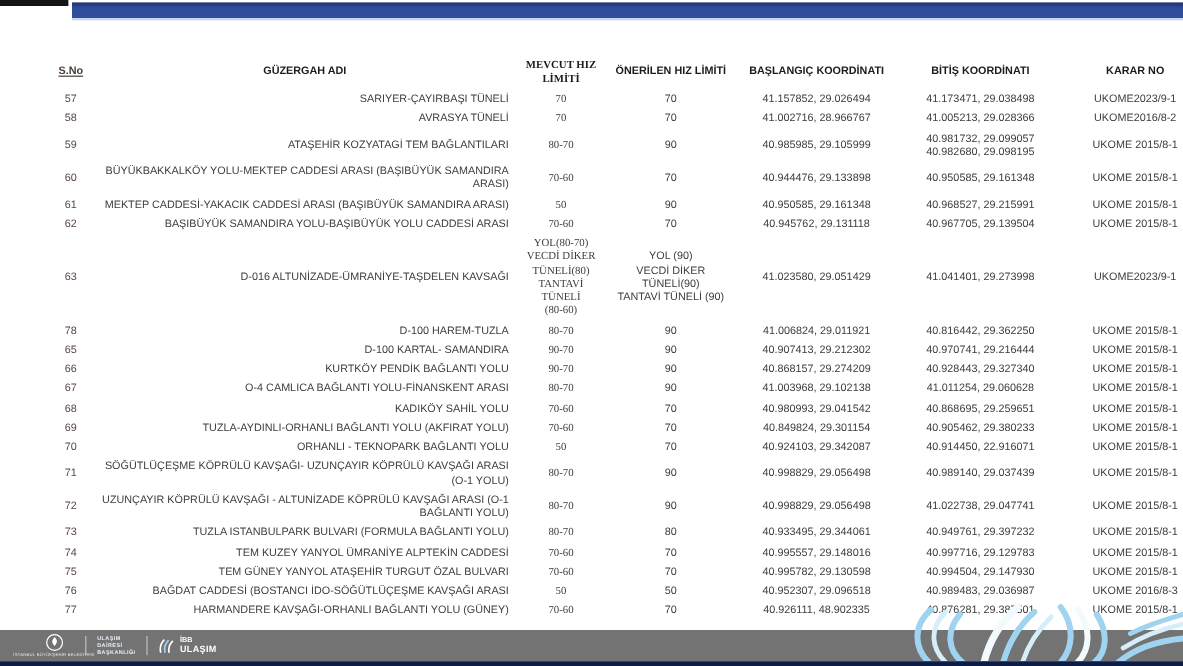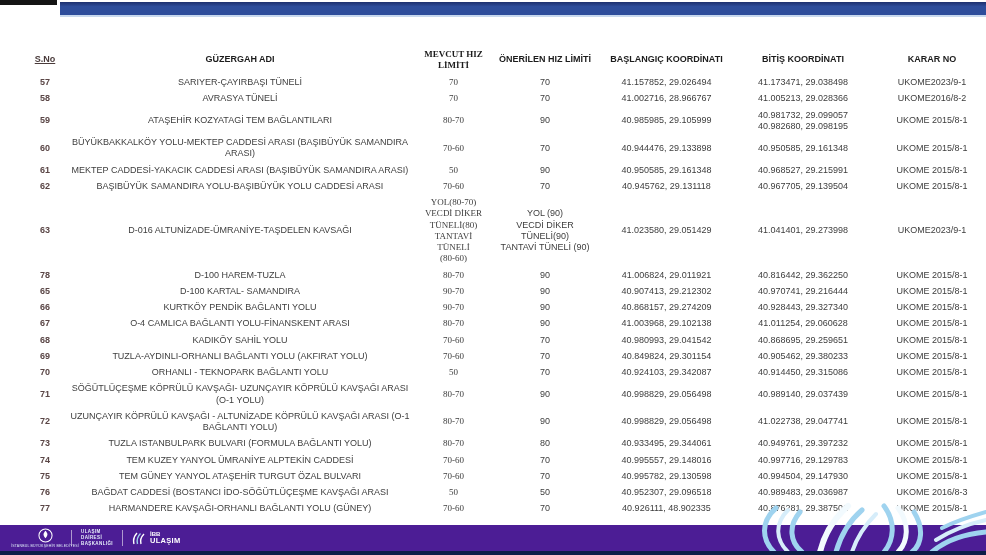--- a/index.html
+++ b/index.html
@@ -10,44 +10,44 @@
     -webkit-font-smoothing:antialiased;
   }
   
   .top-black{position:absolute;left:0;top:0;width:57px;height:5px;background:#141414;}
   .top-blue{
     position:absolute;left:60px;right:0;top:2px;height:13px;
     background:linear-gradient(180deg,#1d2f6e 0%,#2e4d9b 35%,#2e4d9b 100%);
     border-bottom:2px solid #c7d8ee;
   }
   
-  .table-wrap{position:absolute;left:24px;top:46px;width:944px;}
+  .table-wrap{position:absolute;left:38px;top:46px;width:944px;}
   table{border-collapse:collapse;table-layout:fixed;width:942px;}
   th{
     font-size:9px;font-weight:bold;color:#1c1c1c;text-align:center;
     padding:3px 2px 4px 2px;vertical-align:middle;line-height:1.2;
   }
   thead .col-sno{text-decoration:underline;color:#4a3b3b;}
   td{
     font-size:9px;color:#3d3d3d;text-align:center;vertical-align:middle;
     padding:2.5px 4px;line-height:1.25;white-space:pre-line;
   }
-  td.col-route{text-align:center;}
-  td.col-sno{color:#5a4646;font-weight:bold;}
+  td.col-route{text-align:right;}
+  td.col-sno{color:#5a4646;}
   .col-sno{width:38px;}
   .col-route{width:344px;}
   .col-current_limit{width:75px;font-family:Liberation Serif, serif;}
   .col-proposed_limit{width:100px;text-align:center;}
   .col-start_coord{width:135px;}
   .col-end_coord{width:130px;}
   .col-decision_no{width:120px;}
   
   .footer-bar{
     position:absolute;left:0;right:0;bottom:4px;height:26px;
-    background:#4c1d95;z-index:2;
+    background:#737373;z-index:2;
   }
   .footer-navy{
     position:absolute;left:0;right:0;bottom:0;height:4px;
     background:#0c1c48;z-index:4;
   }
   .waves{
     position:absolute;right:0;bottom:3px;width:250px;height:56px;z-index:3;
     pointer-events:none;
   }
   .footer-logos{
@@ -208,21 +208,21 @@
             <td class="col-start_coord">40.849824, 29.301154</td>
             <td class="col-end_coord">40.905462, 29.380233</td>
             <td class="col-decision_no">UKOME 2015/8-1</td>
           </tr>
           <tr>
             <td class="col-sno">70</td>
             <td class="col-route">ORHANLI - TEKNOPARK BAĞLANTI YOLU</td>
             <td class="col-current_limit">50</td>
             <td class="col-proposed_limit">70</td>
             <td class="col-start_coord">40.924103, 29.342087</td>
-            <td class="col-end_coord">40.914450, 29.315086</td>
+            <td class="col-end_coord">40.914450, 22.916071</td>
             <td class="col-decision_no">UKOME 2015/8-1</td>
           </tr>
           <tr>
             <td class="col-sno">71</td>
             <td class="col-route">SÖĞÜTLÜÇEŞME KÖPRÜLÜ KAVŞAĞI- UZUNÇAYIR KÖPRÜLÜ KAVŞAĞI ARASI (O-1 YOLU)</td>
             <td class="col-current_limit">80-70</td>
             <td class="col-proposed_limit">90</td>
             <td class="col-start_coord">40.998829, 29.056498</td>
             <td class="col-end_coord">40.989140, 29.037439</td>
             <td class="col-decision_no">UKOME 2015/8-1</td>

